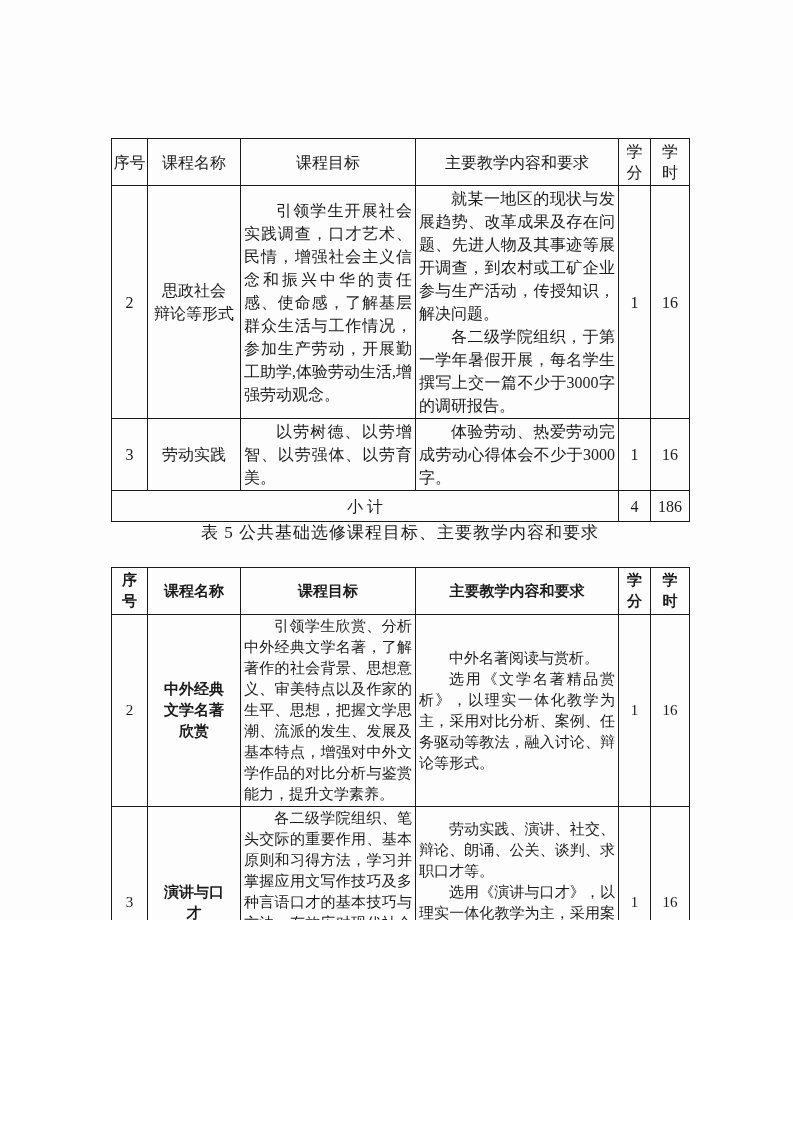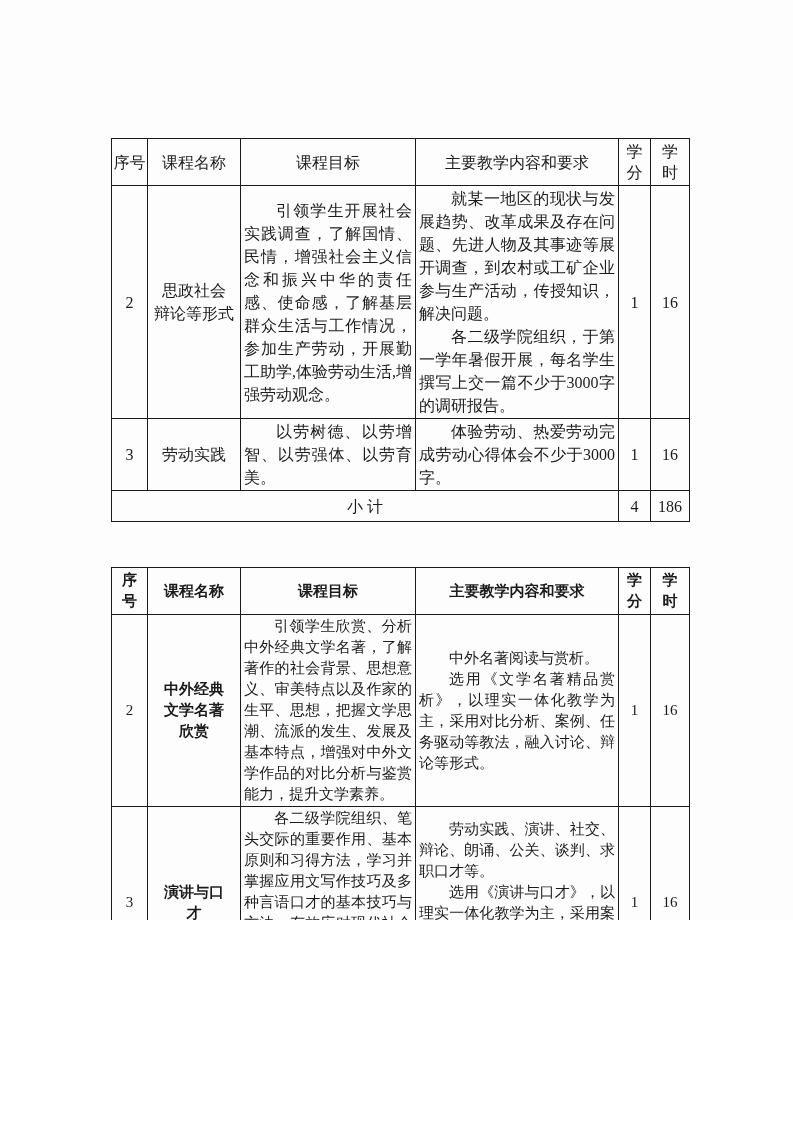--- a/index.html
+++ b/index.html
@@ -64,21 +64,21 @@
       <td class="pre">学
 分</td>
       <td class="pre">学
 时</td>
     </tr>
     <tr style="height:209px">
       <td class="c">2</td>
       <td class="c pre name">思政社会
 辩论等形式</td>
       <td>
-        <p class="para">引领学生开展社会实践调查，了解国情、民情，增强社会主义信念和振兴中华的责任感、使命感，了解基层群众生活与工作情况，参加生产劳动，开展勤工助学,体验劳动生活,增强劳动观念。</p>
+        <p class="para">引领学生开展社会实践调查，口才艺术、民情，增强社会主义信念和振兴中华的责任感、使命感，了解基层群众生活与工作情况，参加生产劳动，开展勤工助学,体验劳动生活,增强劳动观念。</p>
       </td>
       <td>
         <p class="para">就某一地区的现状与发展趋势、改革成果及存在问题、先进人物及其事迹等展开调查，到农村或工矿企业参与生产活动，传授知识，解决问题。</p>
         <p class="para">各二级学院组织，于第一学年暑假开展，每名学生撰写上交一篇不少于3000字的调研报告。</p>
       </td>
       <td class="c">1</td>
       <td class="c">16</td>
     </tr>
     <tr style="height:66px">
       <td class="c">3</td>
@@ -93,20 +93,21 @@
       <td class="c">16</td>
     </tr>
     <tr style="height:31px">
       <td class="c" colspan="4">小 计</td>
       <td class="c">4</td>
       <td class="c">186</td>
     </tr>
   </tbody>
     </table>
 
+  <div class="caption">表 5 公共基础选修课程目标、主要教学内容和要求</div>
 
   <table id="t2">
     <colgroup>
       <col style="width:36px">
         <col style="width:93px">
         <col style="width:175px">
       <col style="width:203px">
         <col style="width:32px">
         <col style="width:39px">
     </colgroup>

